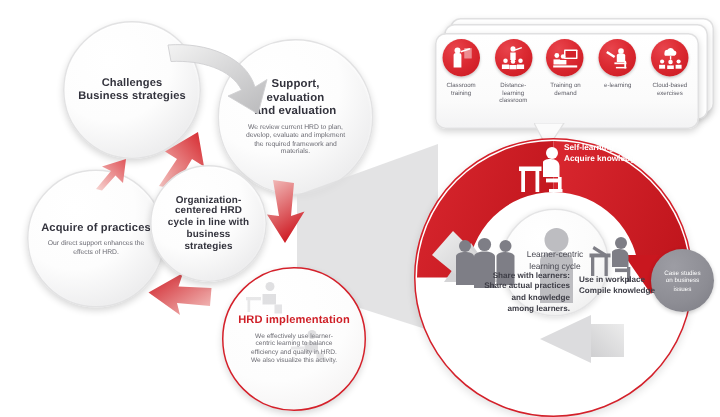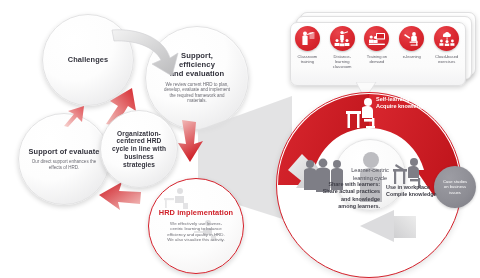--- a/index.html
+++ b/index.html
@@ -169,34 +169,35 @@
 
   <div id="wedge">
     <svg width="110" height="130" viewBox="0 0 110 130">
       <path d="M2,34 L96,0 L96,126 L2,96 Z" fill="#dededf" opacity="0.85"></path>
     </svg>
   </div>
 
   <div class="circ bubble" id="b-challenges">
     <div class="ttl">
       <span>Challenges</span><br>
+      <span>Business strategies</span>
     </div>
   </div>
 
   <div class="circ bubble" id="b-planning">
     <div class="ttl">
       <span>Support,</span><br>
-      <span>efficiency</span><br>
+      <span>evaluation</span><br>
       <span>and evaluation</span>
     </div>
     <div class="bdy">We review current HRD to plan, develop, evaluate and implement the required framework and materials.</div>
   </div>
 
   <div class="circ bubble" id="b-support">
-    <div class="ttl">Support of evaluate</div>
+    <div class="ttl">Acquire of practices</div>
     <div class="bdy">Our direct support enhances the effects of HRD.</div>
   </div>
 
   <div class="circ bubble" id="b-hrd">
     <div class="ghost" style="left:14px;top:8px;">
       <svg width="28" height="24" viewBox="0 0 28 24">
         <circle cx="17" cy="4" r="3" fill="#9a9aa0"></circle>
         <path d="M12,9 h9 v7 h-9 z" fill="#9a9aa0"></path>
         <rect x="1" y="11" width="10" height="2.2" fill="#b4b4b9"></rect>
         <rect x="2" y="13" width="1.8" height="8" fill="#b4b4b9"></rect>

